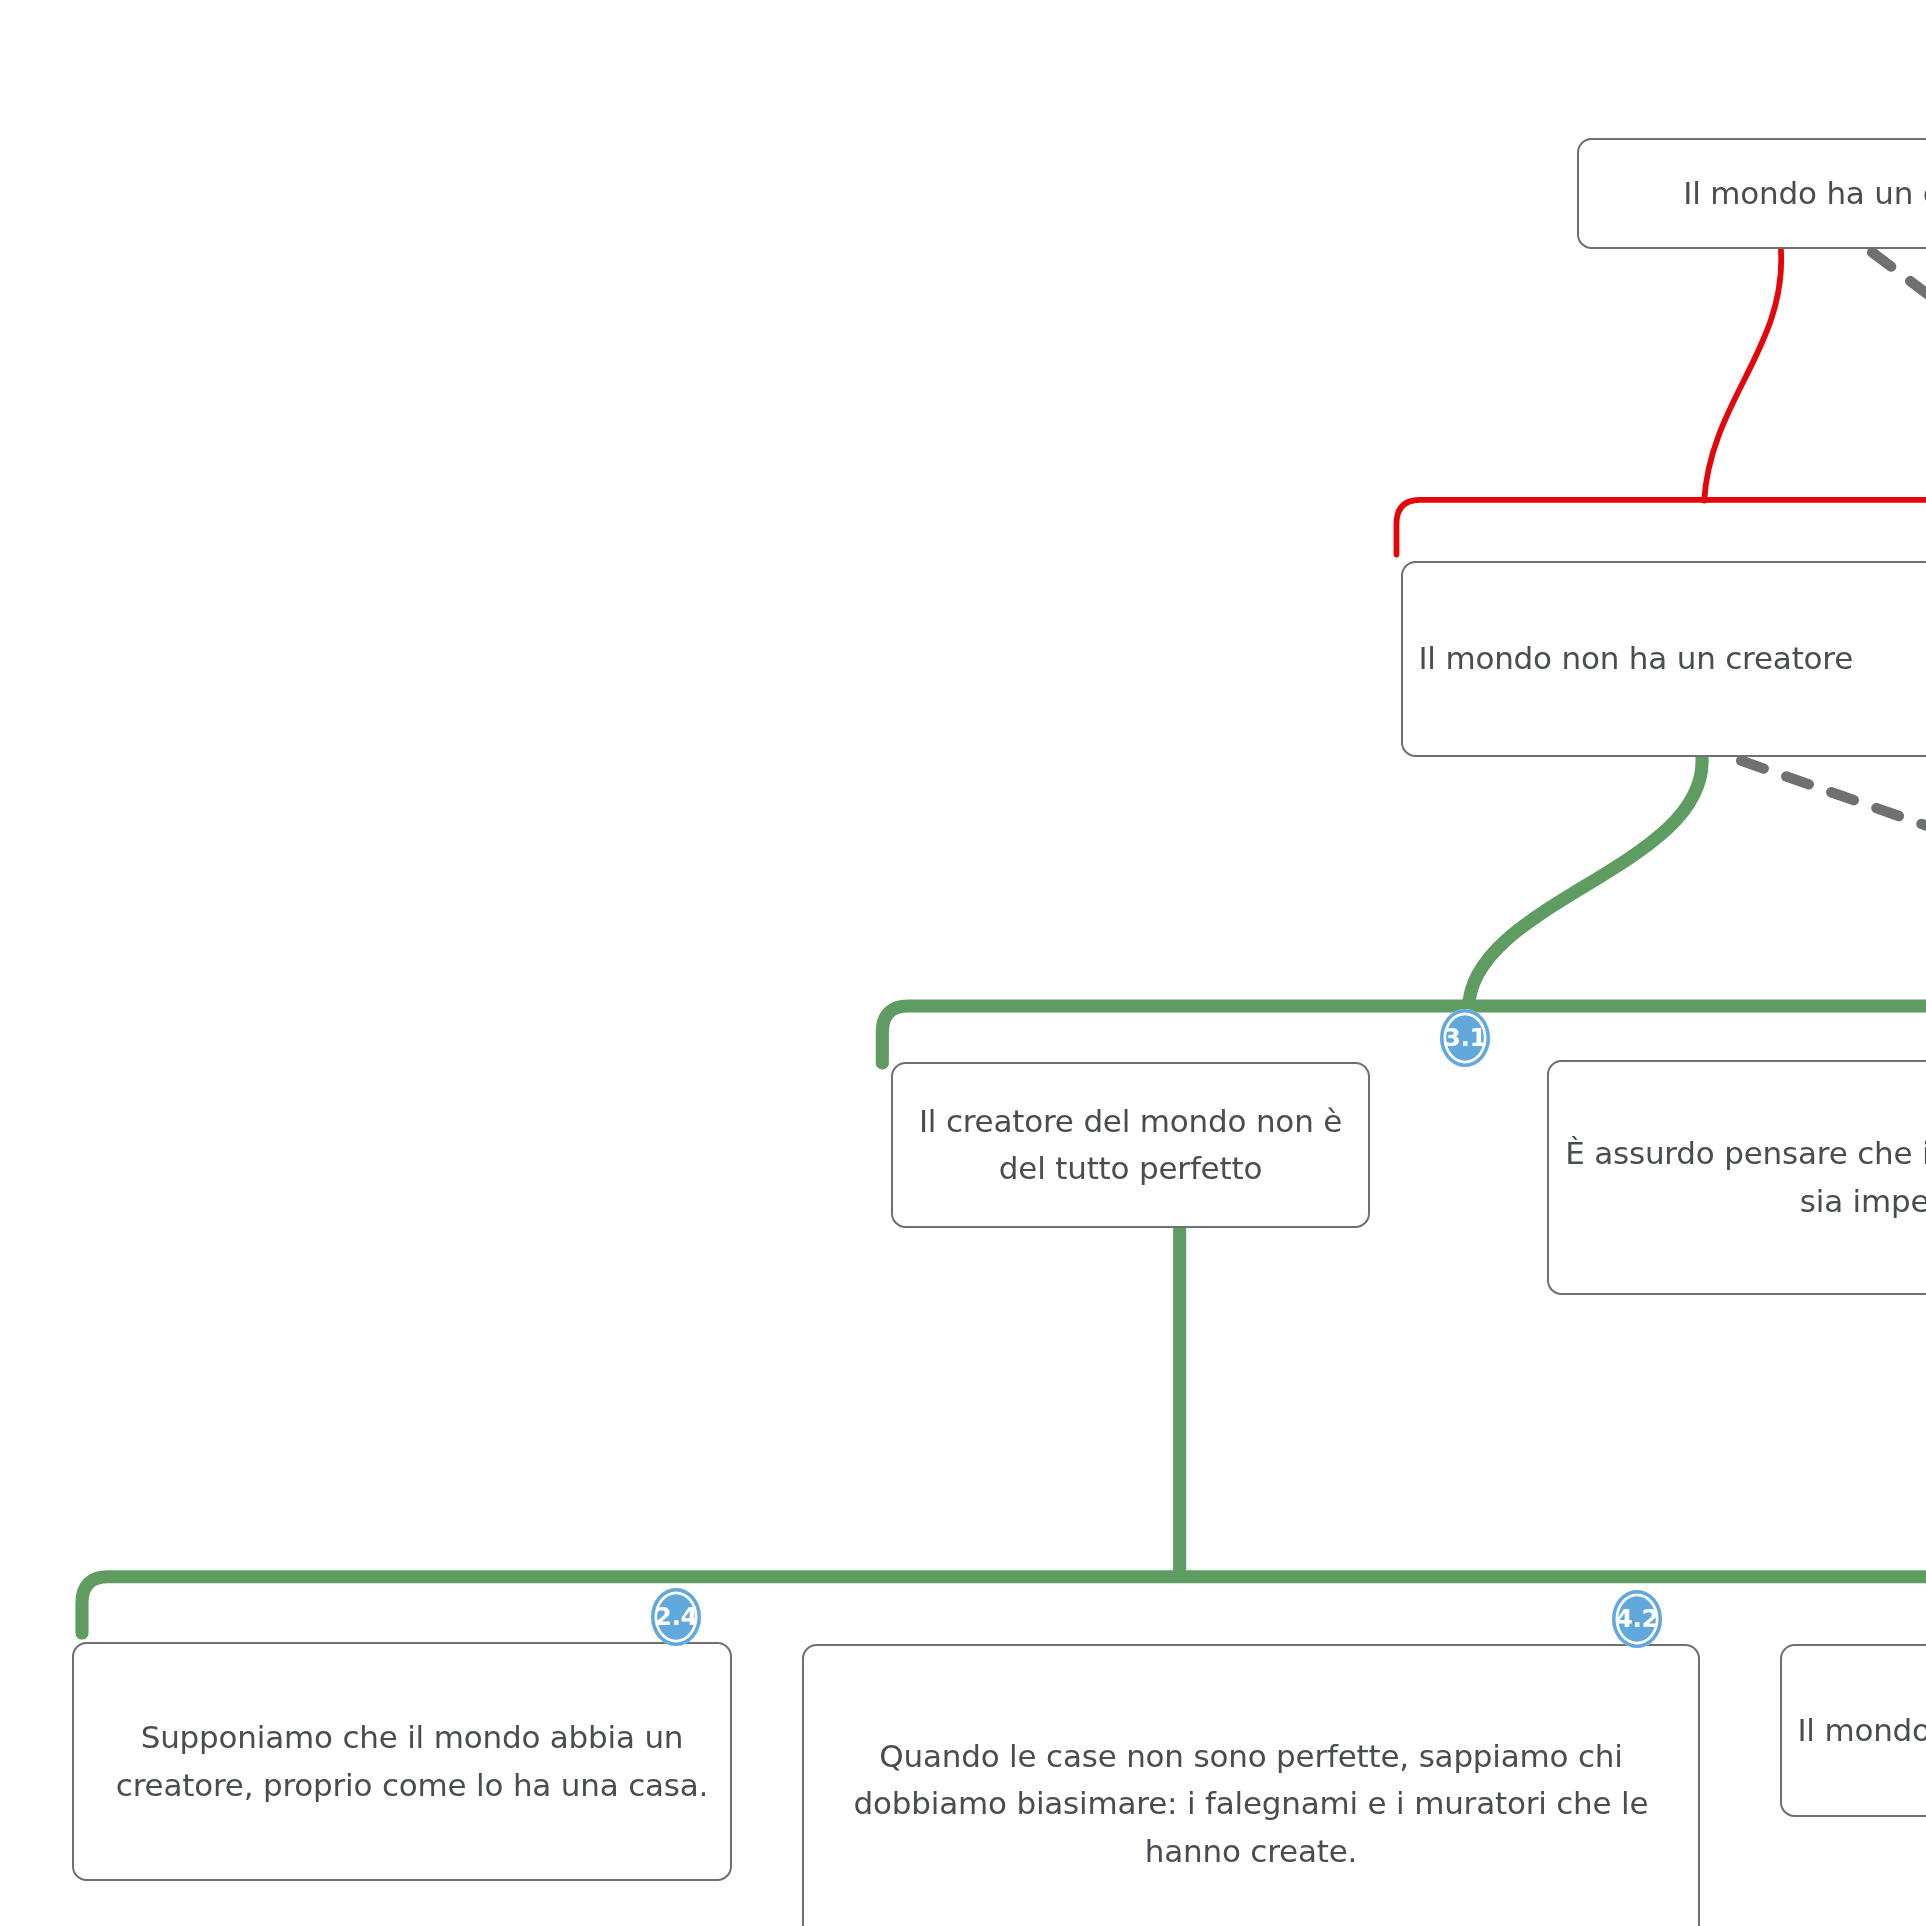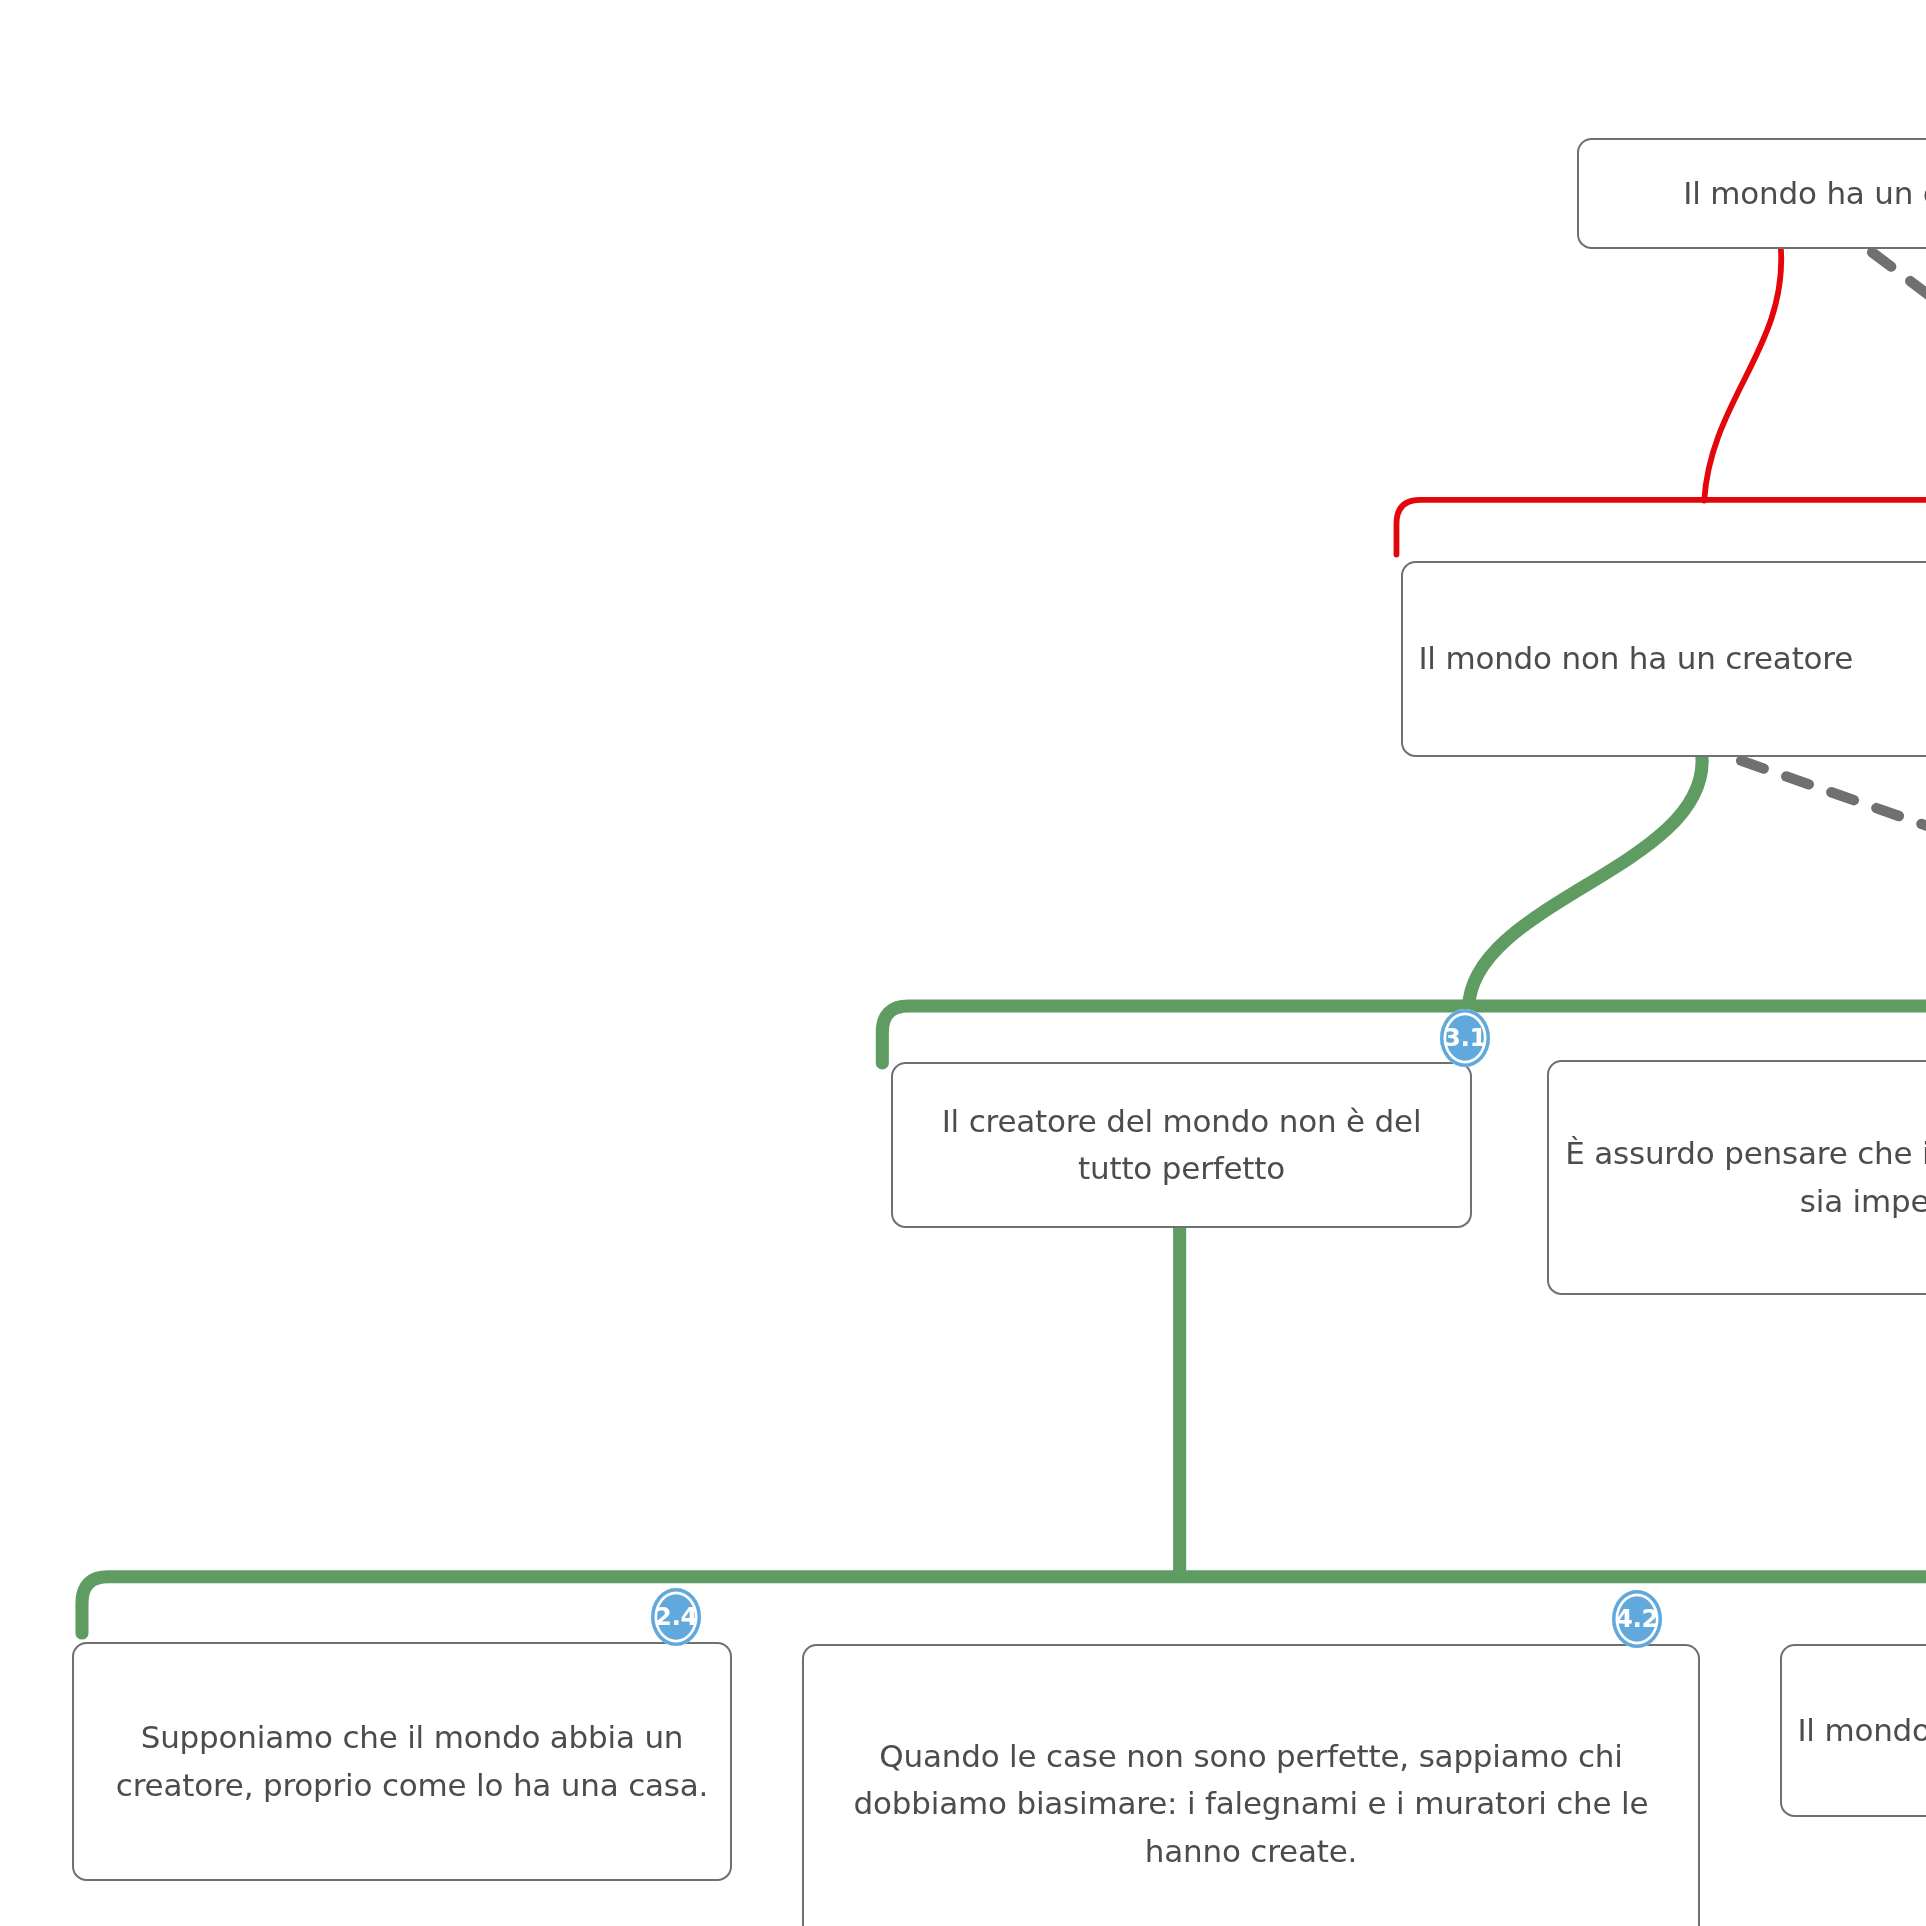--- a/index.html
+++ b/index.html
@@ -98,21 +98,21 @@
   </svg>
 
   <div class="node" style="left:1577px; top:138px; width:580px; height:111px;">
     <span class="node-text">Il mondo ha un creatore</span>
   </div>
 
   <div class="node align-left" style="left:1401px; top:561px; width:632px; height:196px;">
     <span class="node-text">Il mondo non ha un creatore</span>
   </div>
 
-  <div class="node" style="left:891px; top:1062px; width:581px; height:166px;">
+  <div class="node" style="left:891px; top:1062px; width:479px; height:166px;">
     <span class="node-text">Il creatore del mondo non è del tutto perfetto</span>
   </div>
   <div class="badge" style="left:1440px; top:1009px;">
     <span>3.1</span>
   </div>
 
   <div class="node" style="left:1547px; top:1060px; width:720px; height:235px;">
     <span class="node-text">È assurdo pensare che il creatore del mondo sia imperfetto</span>
   </div>
 

